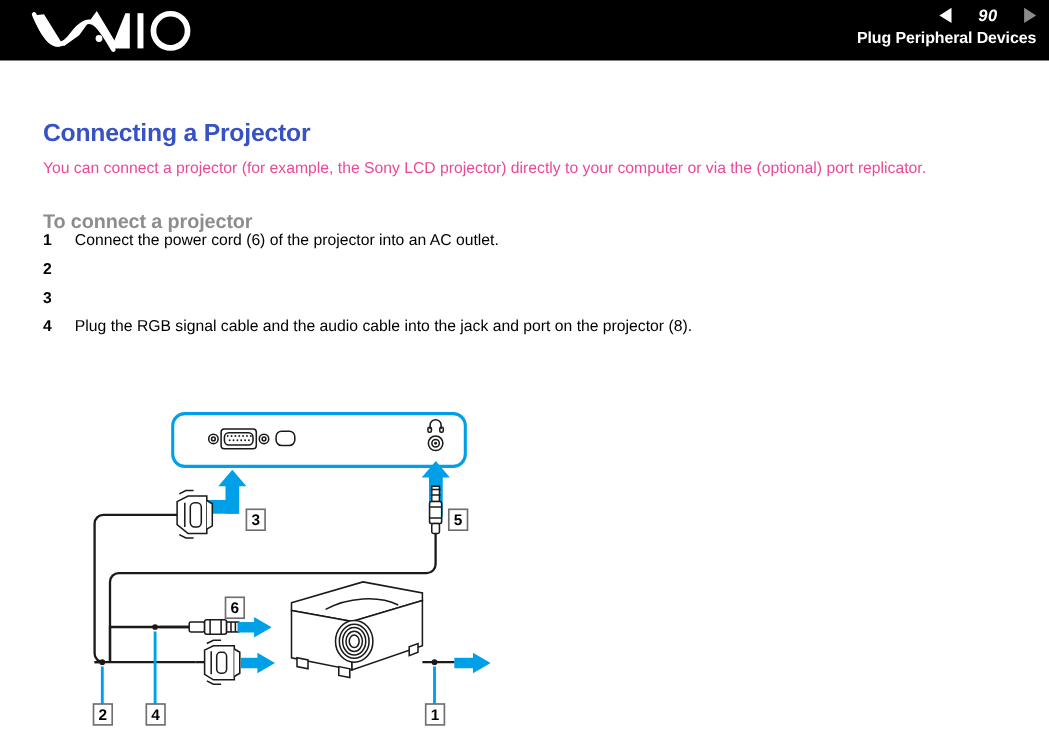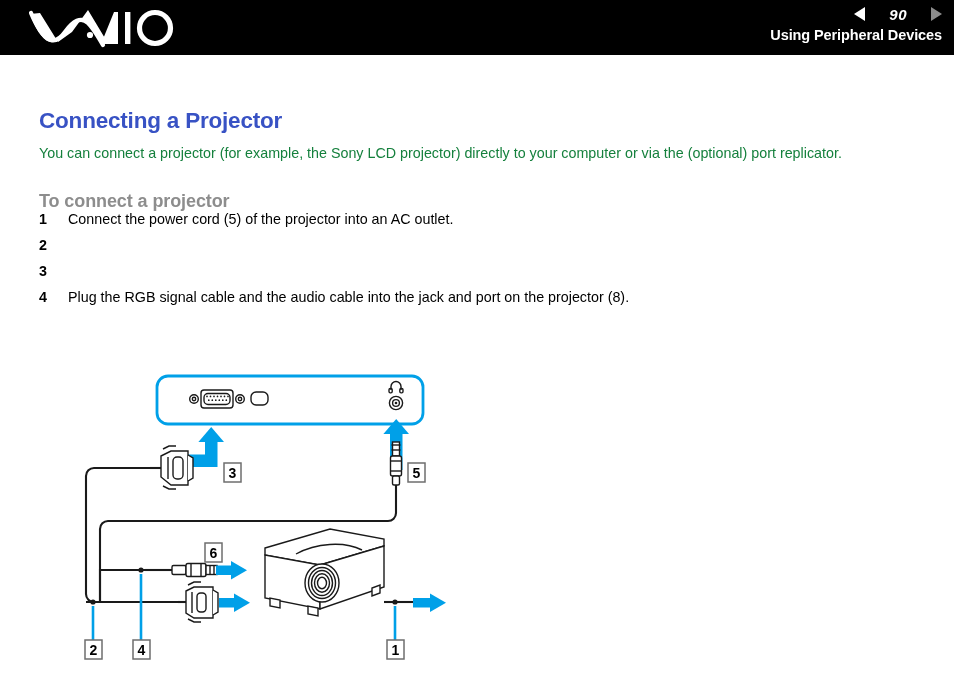--- a/index.html
+++ b/index.html
@@ -82,21 +82,21 @@
     font-size: 22.5px;
     color: #3852c4;
     letter-spacing: -0.2px;
   }
   #intro-paragraph {
     position: absolute;
     left: 39px;
     top: 74px;
     width: 852px;
     font-size: 14.3px;
-    color: #15803d;
+    color: #ec4899;
     line-height: 20px;
   }
   #subsection-title {
     position: absolute;
     left: 39px;
     top: 121px;
     font-size: 18px;
     color: #8d8d8d;
     letter-spacing: -0.1px;
   }
@@ -177,36 +177,36 @@
       <circle cx="127" cy="22" r="15.5" fill="none" stroke="#ffffff" stroke-width="5.2"></circle>
     </svg>
   </div>
 
   <div id="page-nav">
     <span class="nav-tri" id="nav-prev"></span>
     <span id="page-number">90</span>
     <span class="nav-tri" id="nav-next"></span>
   </div>
 
-  <div id="header-section-title">Using Peripheral Devices</div>
+  <div id="header-section-title">Plug Peripheral Devices</div>
 </div>
 
 <div id="content">
 
   <h1 id="page-title">Connecting a Projector</h1>
 
   <p id="intro-paragraph">You can connect a projector (for example, the Sony LCD projector) directly to your computer or via the (optional) port replicator.</p>
 
   <h2 id="subsection-title">To connect a projector</h2>
 
   <div id="steps">
 
     <div class="step">
       <span class="step-num">1</span>
-      <span class="step-text"><span>Connect the power cord (5) of the projector into an AC outlet.</span></span>
+      <span class="step-text"><span>Connect the power cord (6) of the projector into an AC outlet.</span></span>
     </div>
 
     <div class="step">
       <span class="step-num">2</span>
     </div>
 
     <div class="step">
       <span class="step-num">3</span>
     </div>
 

